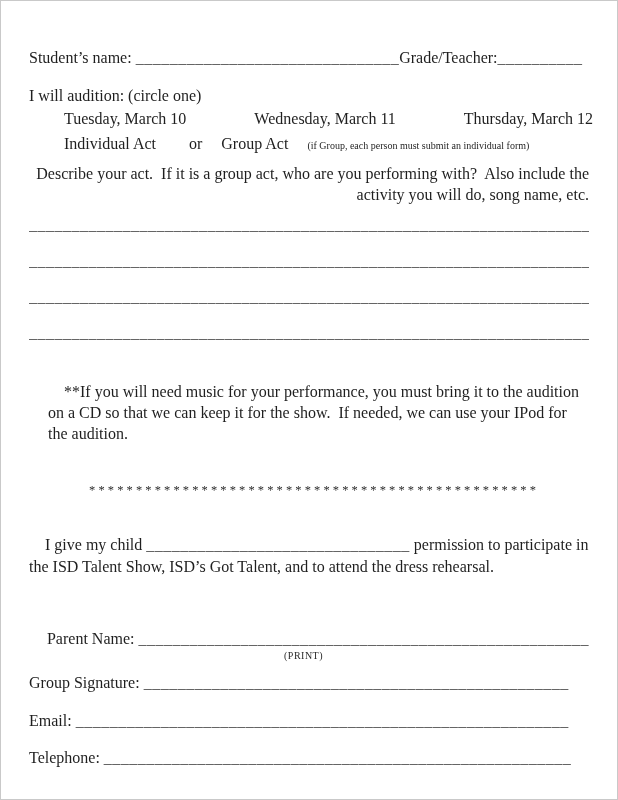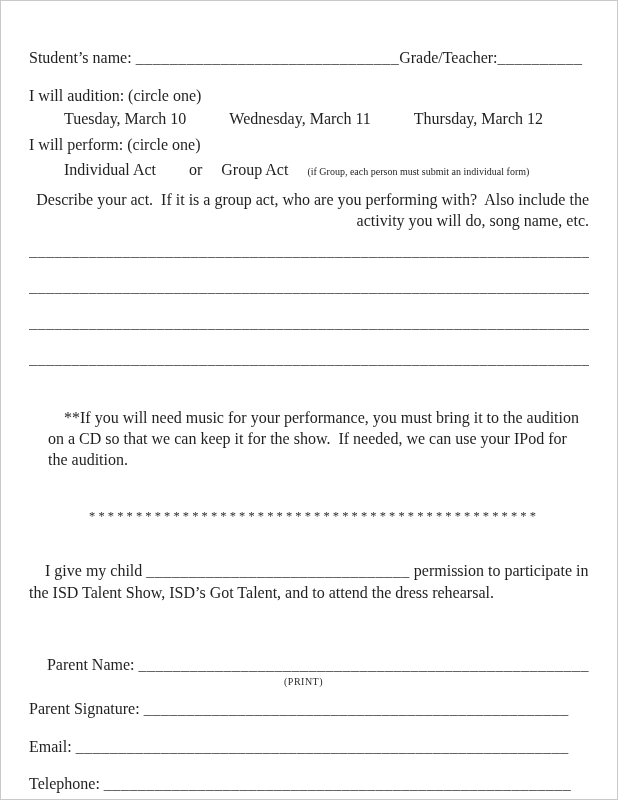--- a/index.html
+++ b/index.html
@@ -18,21 +18,21 @@
     overflow: hidden;
   }
   .nowrap { white-space: nowrap; overflow: hidden; }
   .blank { color: #4a4a4a; letter-spacing: 0.5px; }
   b, .bold { font-weight: normal; }
   .heading-row { margin-top: 16px; }
   .dates-row {
     display: flex;
     margin-left: 35px;
     margin-top: 1px;
-    gap: 43px;
+    gap: 68px;
     white-space: nowrap;
   }
   .perform-row { margin-left: 35px; margin-top: 3px; white-space: nowrap; }
   .perform-row .opt { margin-right: 19px; }
   .perform-row .or { margin-right: 19px; margin-left: 14px; }
   .small-note { font-size: 10px; }
   .describe-para { margin-top: 6px; line-height: 21px; white-space: pre-wrap; text-align: right; }
   .blank-lines { margin-top: 2px; }
   .blank-line {
     height: 36px;
@@ -83,23 +83,20 @@
   <div class="heading-row">
     <span class="bold">I will audition</span><span>: (circle one)</span>
   </div>
 
   <div class="dates-row">
     <span>Tuesday, March 10</span>
     <span>Wednesday, March 11</span>
     <span>Thursday, March 12</span>
   </div>
 
-  <div class="heading-row" style="margin-top:4px;">
-    <span class="bold">I will perform</span><span>: (circle one)</span>
-  </div>
 
   <div class="perform-row">
     <span class="opt">Individual Act</span><span class="or">or</span><span class="opt">Group Act</span><span class="small-note">(if Group, each person must submit an individual form)</span>
   </div>
 
   <div class="describe-para">Describe your act.  If it is a group act, who are you performing with?  Also include the activity you will do, song name, etc.</div>
 
   <div class="blank-lines">
     <div class="blank-line blank">______________________________________________________________________</div>
     <div class="blank-line blank">______________________________________________________________________</div>
@@ -116,21 +113,21 @@
   <div class="permission-para">
     <span>I give my child </span><span class="blank">_______________________________</span><span> permission to participate in the ISD Talent Show, ISD’s Got Talent, and to attend the dress rehearsal.</span>
   </div>
 
   <div class="field-row row-parent-name">
     <span>Parent Name: </span><span class="blank">_____________________________________________________</span>
   </div>
   <div class="print-sub">(PRINT)</div>
 
   <div class="field-row row-parent-sig">
-    <span>Parent Signature: </span><span class="blank">__________________________________________________</span>
+    <span>Group Signature: </span><span class="blank">__________________________________________________</span>
   </div>
 
   <div class="field-row row-email">
     <span>Email: </span><span class="blank">__________________________________________________________</span>
   </div>
 
   <div class="field-row row-telephone">
     <span>Telephone: </span><span class="blank">_______________________________________________________</span>
   </div>
 

